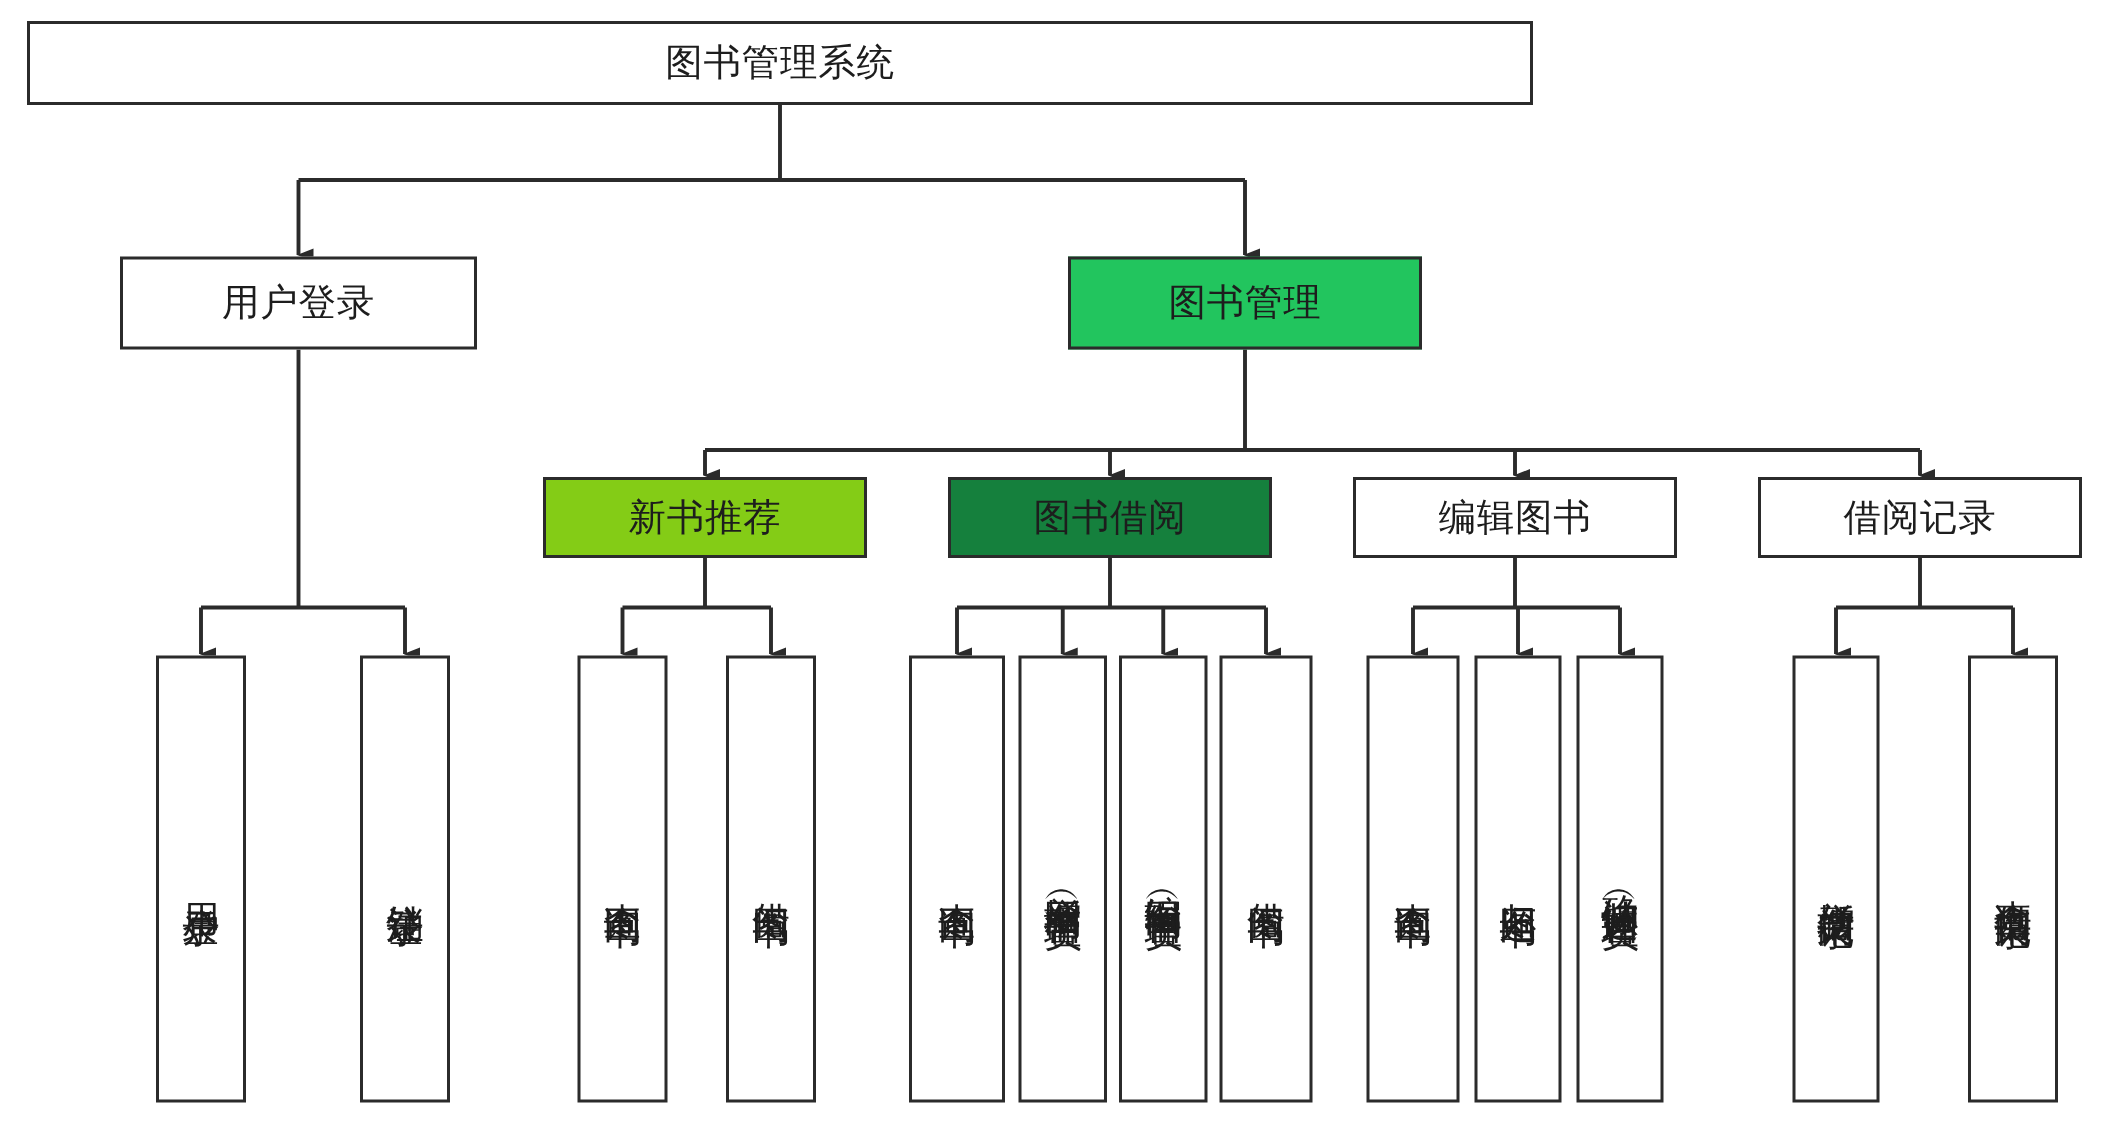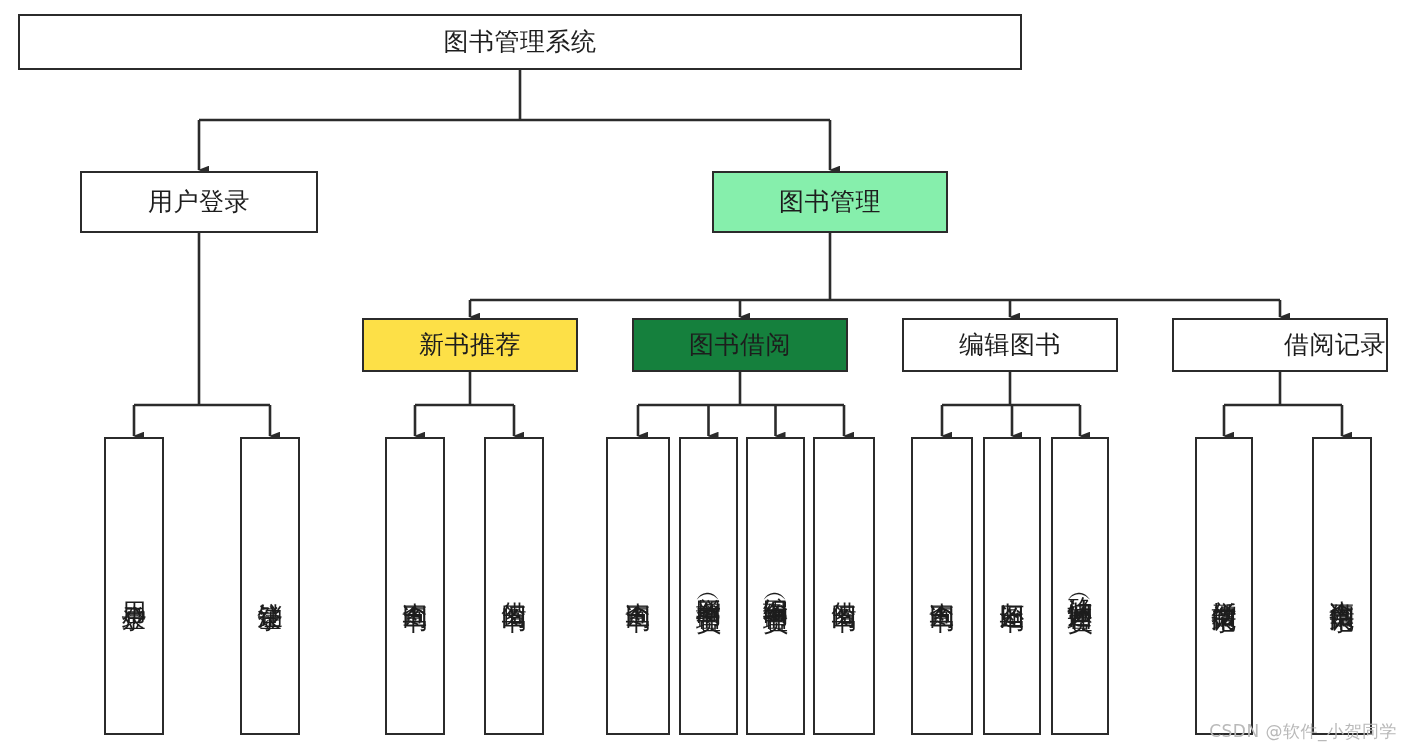--- a/index.html
+++ b/index.html
@@ -123,33 +123,33 @@
       </g>
   </svg>
 
   <div id="node-layer">
       <div class="node horiz root" style="left: 18px; top: 14px; width: 1004px; height: 56px; border-color: rgb(43, 43, 43); background: rgb(255, 255, 255); color: rgb(29, 29, 29);">
         <span class="node-label">图书管理系统</span>
       </div>
       <div class="node horiz" style="left: 80px; top: 171px; width: 238px; height: 62px; border-color: rgb(43, 43, 43); background: rgb(255, 255, 255); color: rgb(29, 29, 29);">
         <span class="node-label">用户登录</span>
       </div>
-      <div class="node horiz" style="left: 712px; top: 171px; width: 236px; height: 62px; border-color: rgb(43, 43, 43); background: #86efac; color: rgb(29, 29, 29);">
+      <div class="node horiz" style="left: 712px; top: 171px; width: 236px; height: 62px; border-color: rgb(43, 43, 43); background: #22c55e; color: rgb(29, 29, 29);">
         <span class="node-label">图书管理</span>
       </div>
-      <div class="node horiz" style="left: 362px; top: 318px; width: 216px; height: 54px; border-color: rgb(43, 43, 43); background: #fde047; color: rgb(29, 29, 29);">
+      <div class="node horiz" style="left: 362px; top: 318px; width: 216px; height: 54px; border-color: rgb(43, 43, 43); background: #84cc16; color: rgb(29, 29, 29);">
         <span class="node-label">新书推荐</span>
       </div>
       <div class="node horiz" style="left: 632px; top: 318px; width: 216px; height: 54px; border-color: rgb(43, 43, 43); background: #15803d; color: rgb(29, 29, 29);">
         <span class="node-label">图书借阅</span>
       </div>
       <div class="node horiz" style="left: 902px; top: 318px; width: 216px; height: 54px; border-color: rgb(43, 43, 43); background: rgb(255, 255, 255); color: rgb(29, 29, 29);">
         <span class="node-label">编辑图书</span>
       </div>
-      <div class="node horiz" style="left: 1172px; top: 318px; width: 216px; height: 54px; border-color: rgb(43, 43, 43); background: rgb(255, 255, 255); color: rgb(29, 29, 29); justify-content: flex-end;">
+      <div class="node horiz" style="left: 1172px; top: 318px; width: 216px; height: 54px; border-color: rgb(43, 43, 43); background: rgb(255, 255, 255); color: rgb(29, 29, 29);">
         <span class="node-label">借阅记录</span>
       </div>
       <div class="node vert" style="left: 104px; top: 437px; width: 60px; height: 298px; border-color: rgb(43, 43, 43); background: rgb(255, 255, 255); color: rgb(29, 29, 29);">
         <span class="node-label">用户登录</span>
       </div>
       <div class="node vert" style="left: 240px; top: 437px; width: 60px; height: 298px; border-color: rgb(43, 43, 43); background: rgb(255, 255, 255); color: rgb(29, 29, 29);">
         <span class="node-label">注销登录</span>
       </div>
       <div class="node vert" style="left: 385px; top: 437px; width: 60px; height: 298px; border-color: rgb(43, 43, 43); background: rgb(255, 255, 255); color: rgb(29, 29, 29);">
         <span class="node-label">查询图书</span>
@@ -179,15 +179,14 @@
         <span class="node-label">确认归还（管理员）</span>
       </div>
       <div class="node vert" style="left: 1195px; top: 437px; width: 58px; height: 298px; border-color: rgb(43, 43, 43); background: rgb(255, 255, 255); color: rgb(29, 29, 29);">
         <span class="node-label">新增借阅记录</span>
       </div>
       <div class="node vert" style="left: 1312px; top: 437px; width: 60px; height: 298px; border-color: rgb(43, 43, 43); background: rgb(255, 255, 255); color: rgb(29, 29, 29);">
         <span class="node-label">查询借阅记录</span>
       </div>
     </div>
 
-  <div id="watermark">CSDN @软件_小贺同学</div>
 
 </div>
 
 </body></html>

